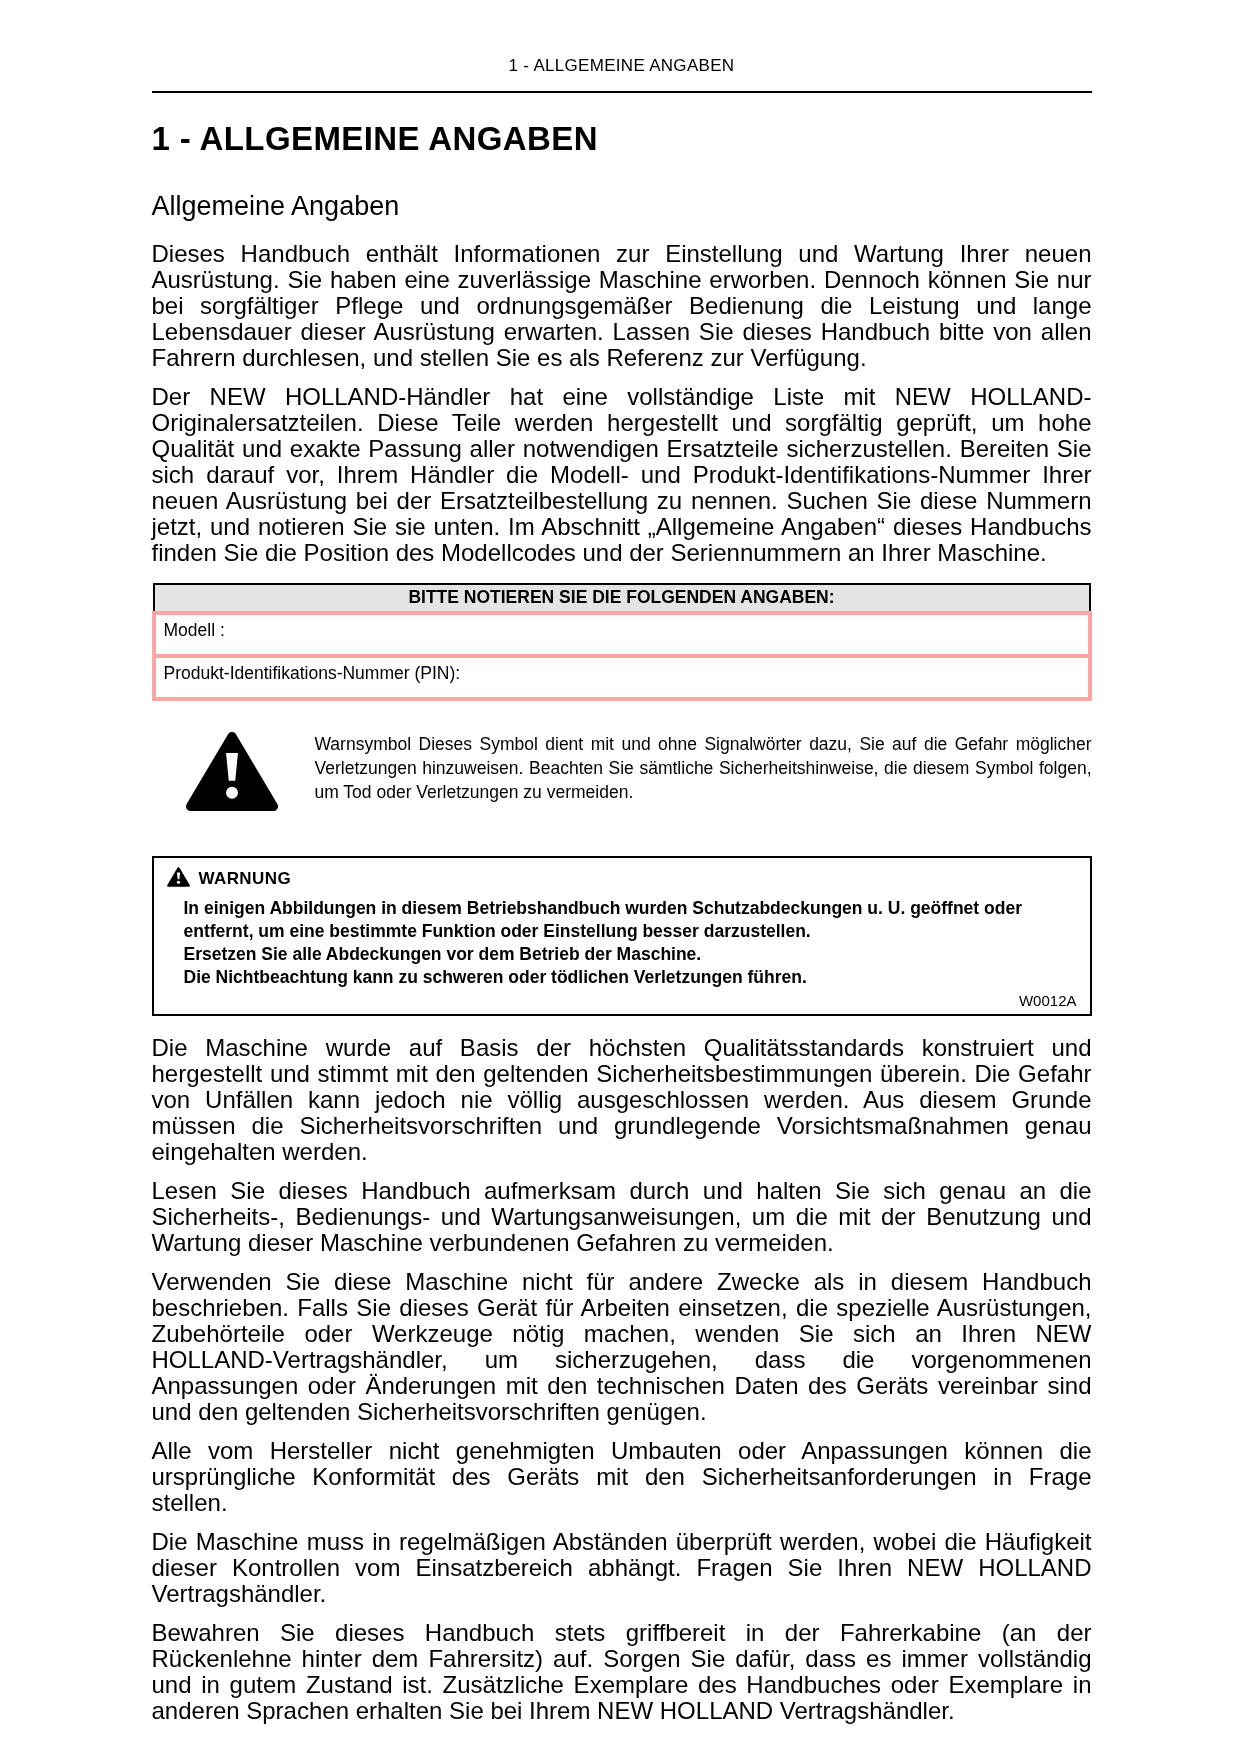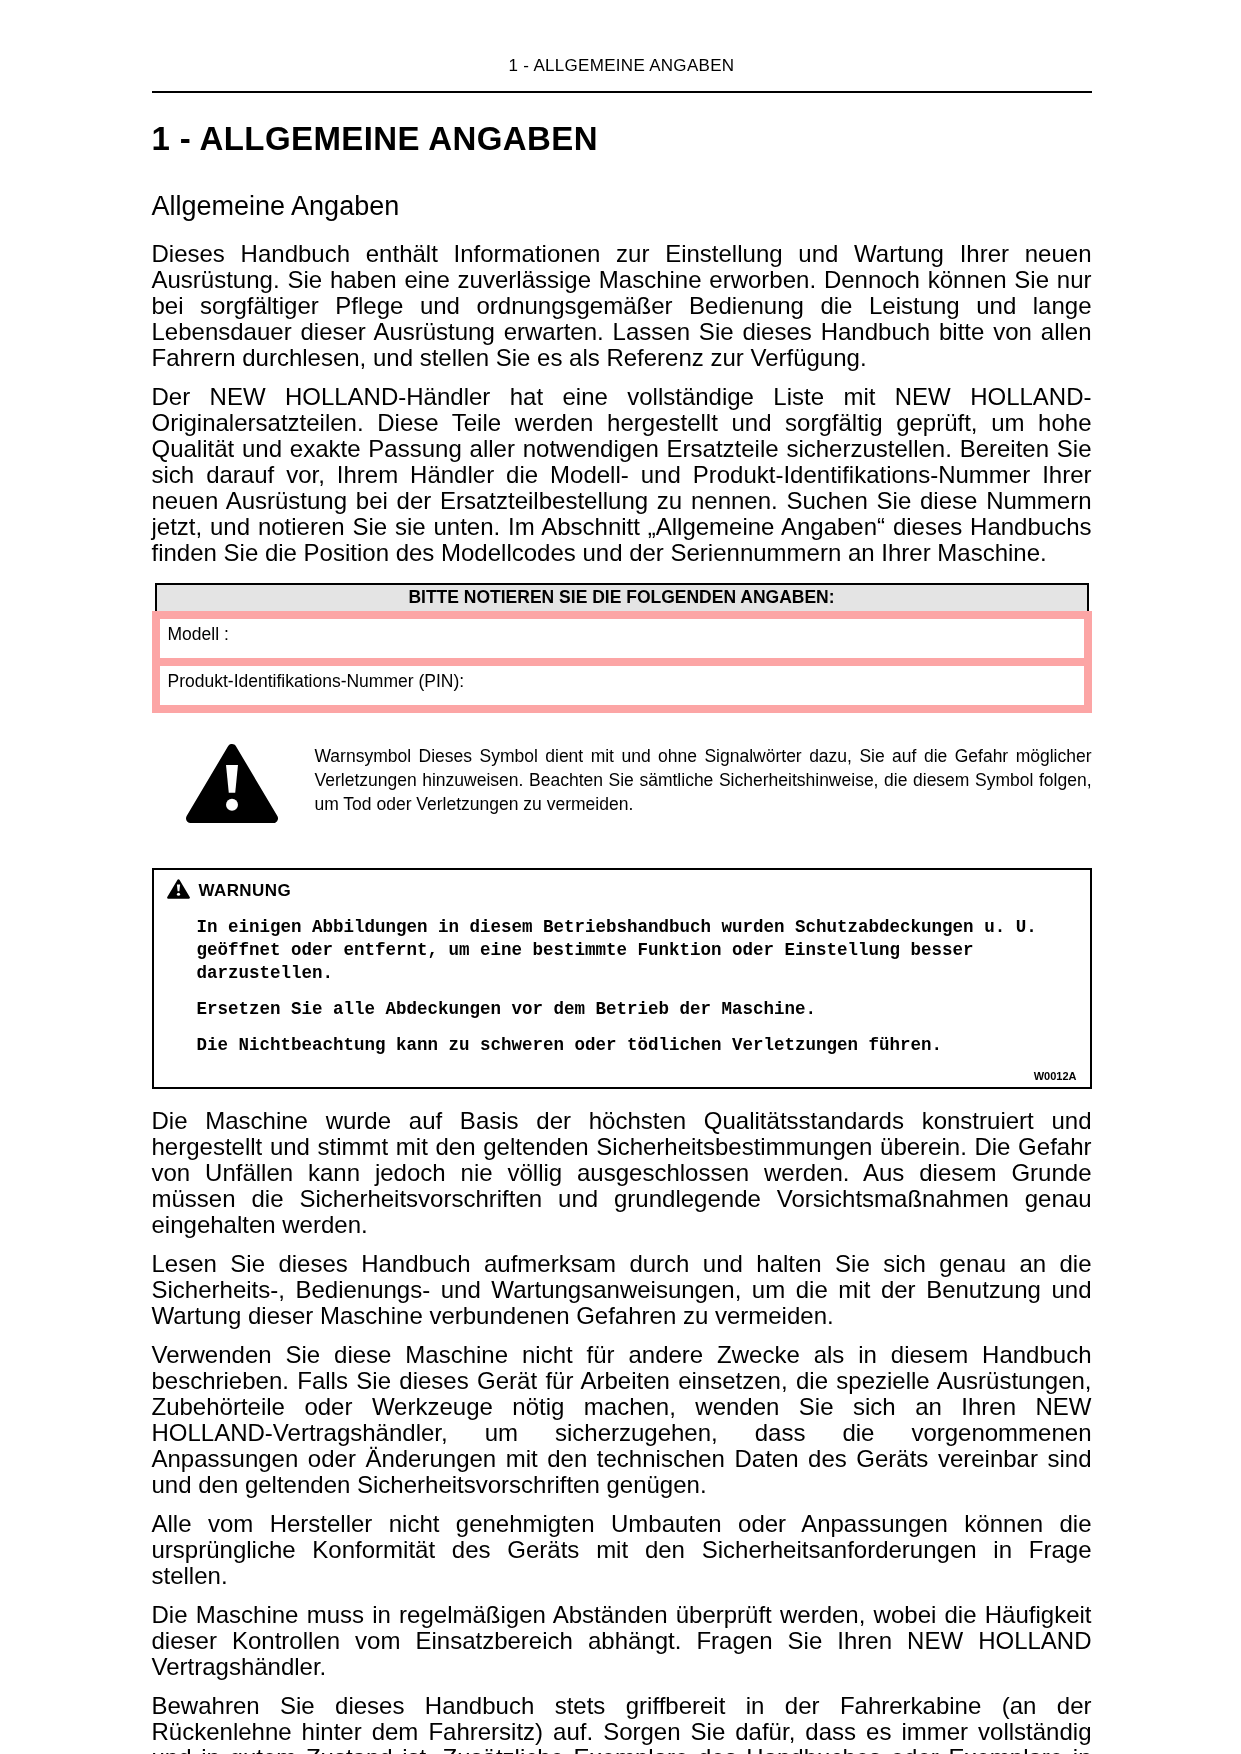--- a/index.html
+++ b/index.html
@@ -49,21 +49,21 @@
   }
   table.record th {
     border: 2px solid #000;
     background: #e4e4e4;
     font-size: 17.5px;
     font-weight: bold;
     text-align: center;
     padding: 2px 4px 3px 4px;
   }
   table.record td {
-    border: 8px solid #fca5a5;
+    border: 4px solid #fca5a5;
     font-size: 17.5px;
     font-weight: normal;
     text-align: left;
     vertical-align: top;
     padding: 5px 8px 13px 8px;
   }
   .warn-note {
     display: flex;
     align-items: flex-start;
     margin-top: 30px;
@@ -95,25 +95,25 @@
     font-weight: bold;
     letter-spacing: 0.4px;
   }
   .warn-box-body {
     margin: 6px 16px 0 17px;
     font-size: 17.5px;
     font-weight: bold;
     line-height: 23px;
     text-align: left;
   }
-  .warn-box-body p { margin: 13px; font-family: Liberation Mono, monospace; }
+  .warn-box-body p { margin: 0; }
   .warn-code {
     text-align: right;
-    font-size: 11px;
-    font-weight: bold;
+    font-size: 15px;
+    font-weight: normal;
     margin-top: 3px;
   }
   .footer {
     position: absolute;
     left: 96px;
     right: 94px;
     top: 1500px;
   }
   .footer-rule { border-bottom: 2px solid #000; }
   .footer-num {

